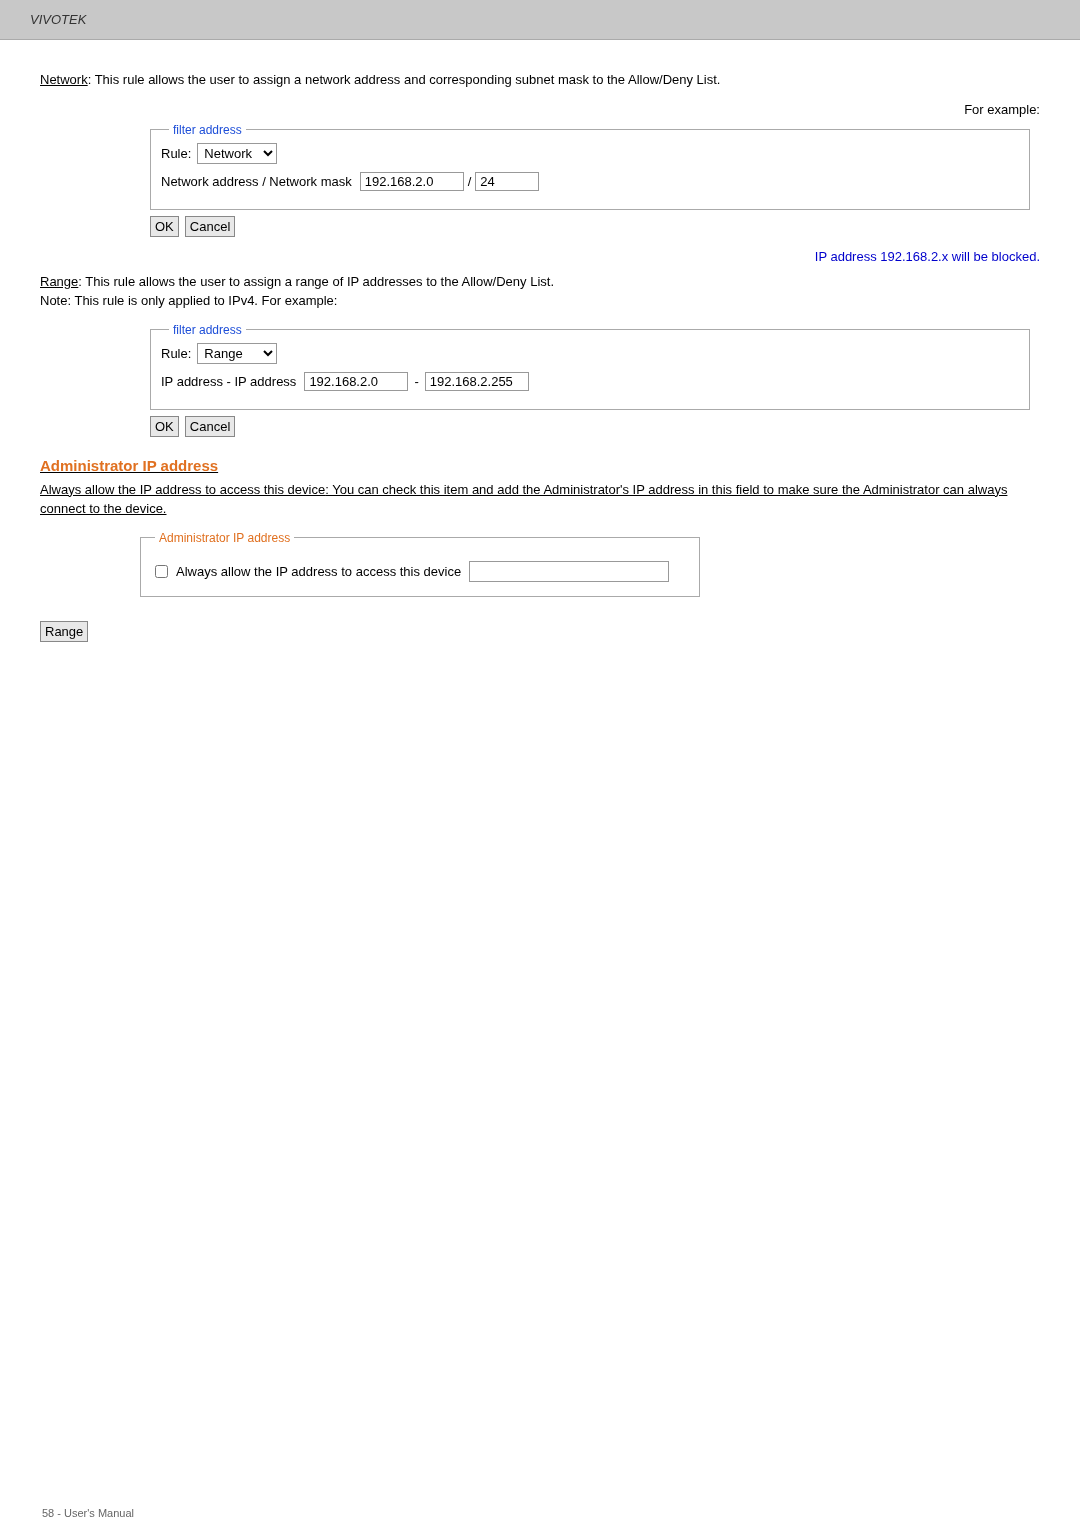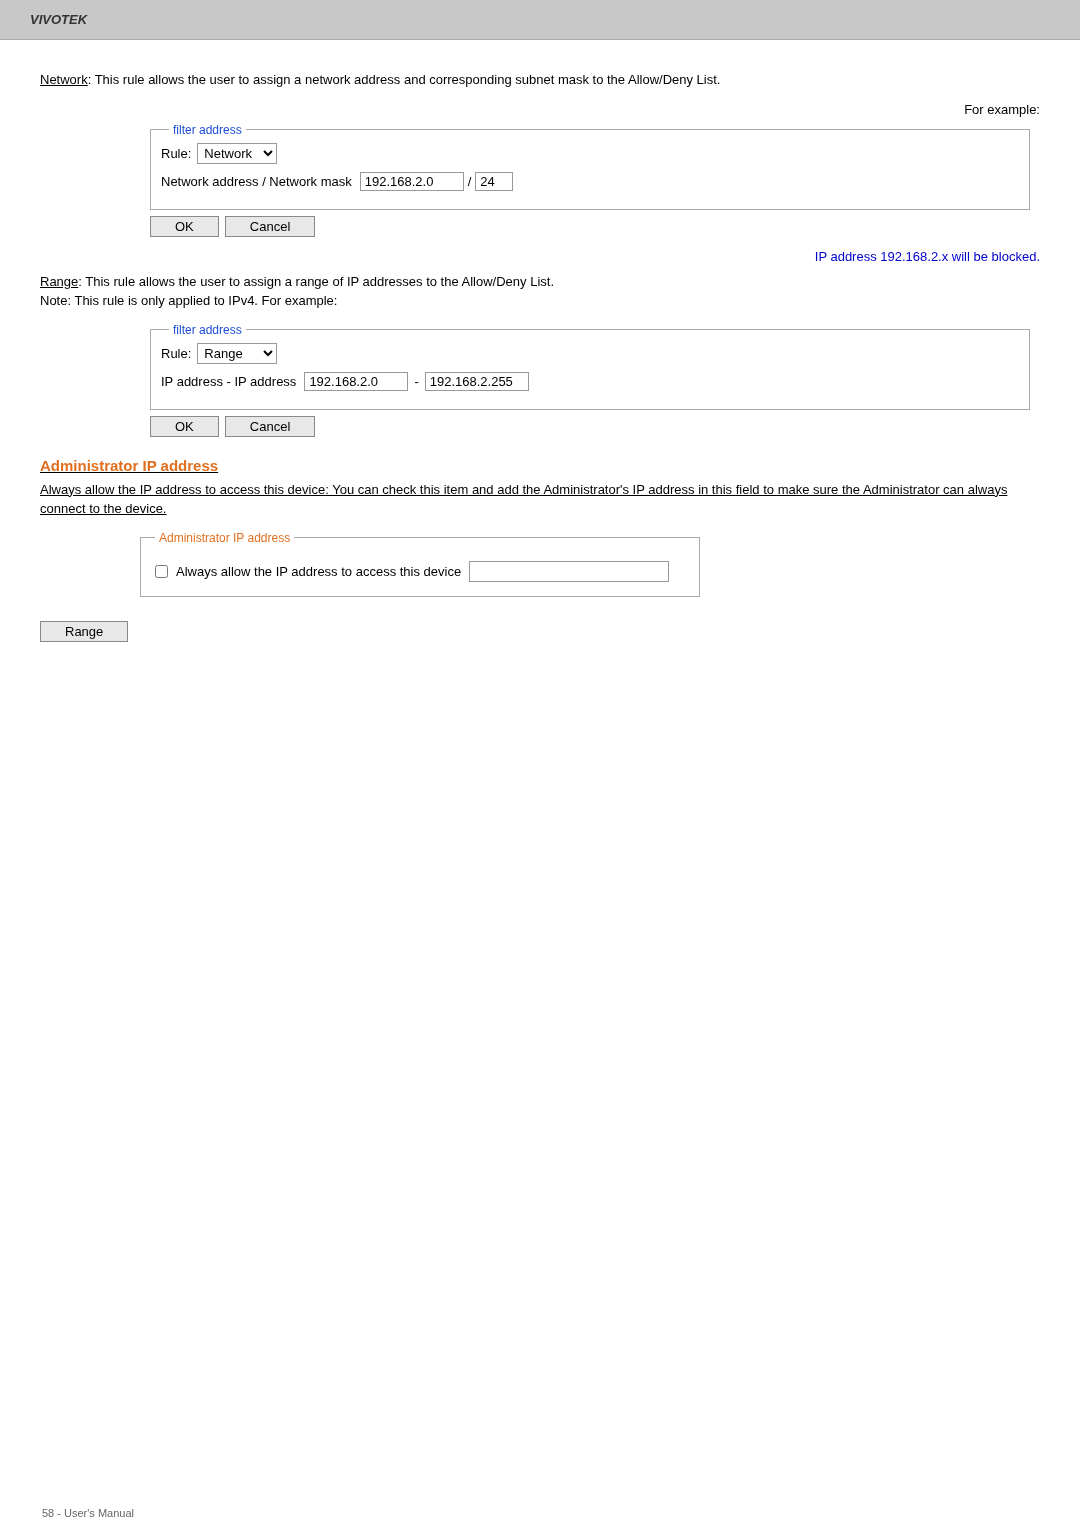--- a/index.html
+++ b/index.html
@@ -18,21 +18,21 @@
       min-height: 1527px;
       display: flex;
       flex-direction: column;
     }
     .header {
       background: #c8c8c8;
       padding: 12px 30px;
       border-bottom: 1px solid #aaa;
     }
     .header-brand {
-      font-weight: bold;
+      font-weight: normal;
       font-style: italic;
       font-size: 13px;
       color: #333;
     }
     .content {
       padding: 30px 40px;
       flex: 1;
     }
     .section-para {
       margin-bottom: 12px;
@@ -89,37 +89,37 @@
     .filter-separator {
       margin: 0 6px;
     }
     .filter-slash {
       margin: 0 4px;
     }
     .filter-mask-input {
       border: 1px solid #999;
       padding: 1px 4px;
       font-size: 13px;
-      width: 38px;
+      width: 64px;
     }
     .filter-addr-label {
       font-size: 13px;
       margin-right: 8px;
       white-space: nowrap;
     }
     .button-row {
       display: flex;
       gap: 6px;
       margin-top: 6px;
       margin-left: 10px;
     }
     .btn {
       border: 1px solid #888;
       background: #e8e8e8;
-      padding: 2px 24px;
+      padding: 2px 4px;
       font-size: 13px;
       cursor: pointer;
     }
     .blocked-text {
       color: #0000cc;
       text-align: right;
       font-size: 13px;
       margin-top: 12px;
       display: block;
     }

